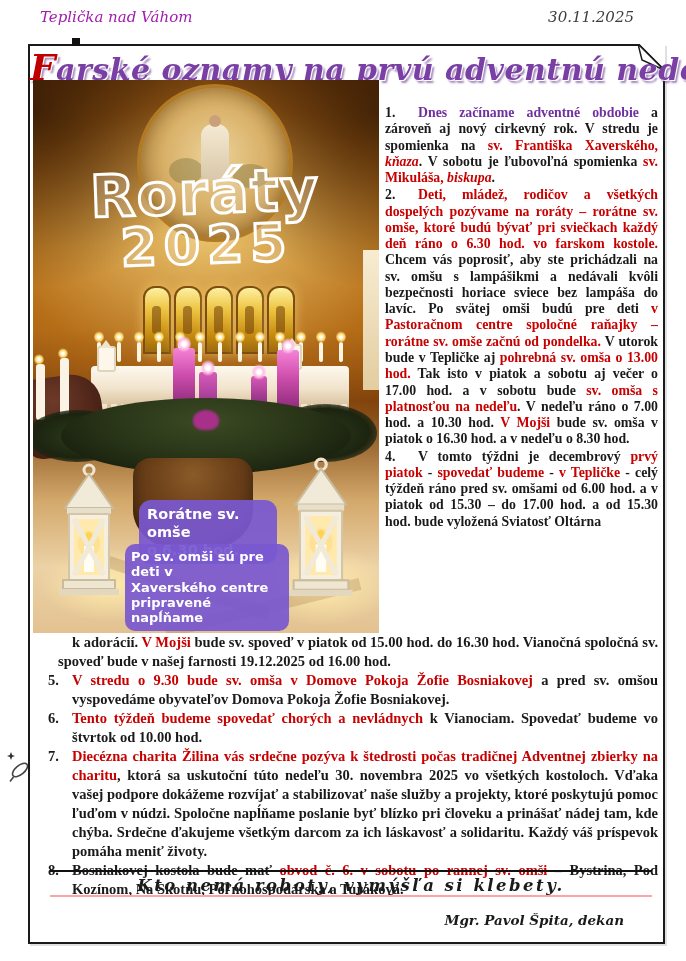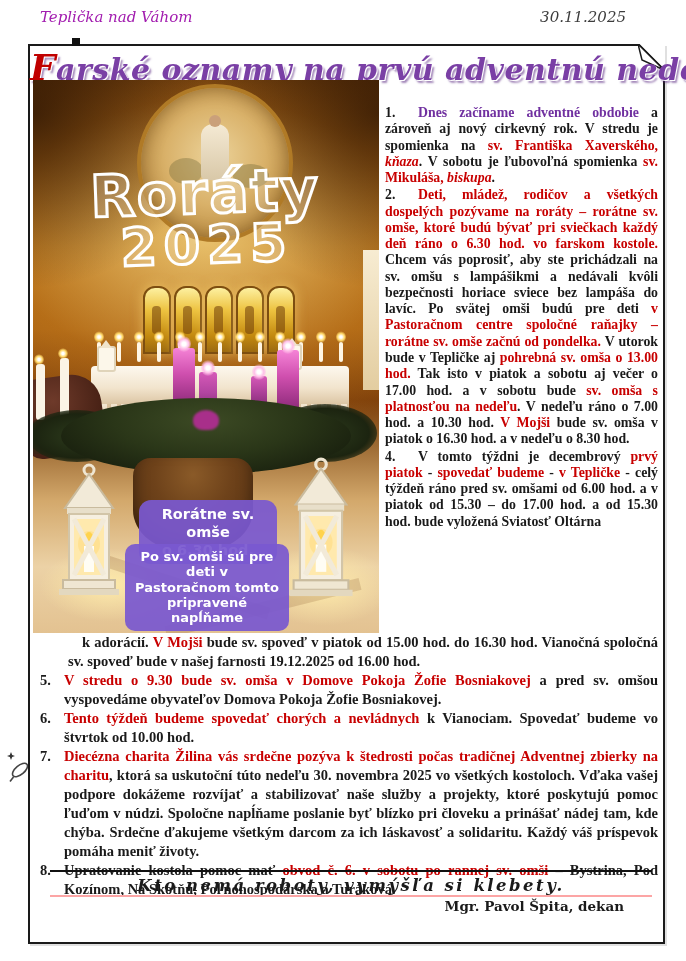--- a/index.html
+++ b/index.html
@@ -1,21 +1,21 @@
 <!DOCTYPE html>
 <html><head>
 <meta charset="utf-8">
 <style>
   html,body{margin:0;padding:0;background:#fff;}
   .page{position:relative;width:686px;height:961px;background:#fff;overflow:hidden;
         font-family:"Liberation Serif",serif;color:#1a1a1a;}
   
   .hdr-location{position:absolute;left:40px;top:8px;font-style:italic;font-size:15px;color:#a21caf;
                 font-family:"DejaVu Serif",serif;}
-  .hdr-date{position:absolute;right:60px;top:8px;font-style:italic;font-size:15px;color:#3d3d3d;
+  .hdr-date{position:absolute;right:52px;top:8px;font-style:italic;font-size:15px;color:#3d3d3d;
             font-family:"DejaVu Serif",serif;}
   
   .pen-icon{position:absolute;left:5px;top:750px;width:26px;height:36px;}
   
   .frame{position:absolute;left:28px;top:44px;width:637px;height:900px;box-sizing:border-box;
          border:2px solid #1a1a1a;background:#fff;box-shadow:2px 2px 0 rgba(0,0,0,.12);}
   .anchor{position:absolute;left:42px;top:-8px;width:8px;height:8px;background:#111;}
   .fold{position:absolute;top:-2px;right:-2px;width:27px;height:27px;background:#fff;}
   .fold svg{display:block;width:27px;height:27px;}
   
@@ -91,46 +91,46 @@
   .wstand1{left:0px;top:340px;width:15px;height:34px;background:#3a2414;border-radius:3px;}
   .wstand2{left:24px;top:340px;width:15px;height:34px;background:#3a2414;border-radius:3px;}
   .glow-l{left:6px;top:468px;width:140px;height:74px;background:radial-gradient(ellipse,rgba(255,236,170,.95),rgba(255,200,90,0) 70%);}
   .glow-r{left:220px;top:466px;width:140px;height:80px;background:radial-gradient(ellipse,rgba(255,236,170,.95),rgba(255,200,90,0) 70%);}
   .sh1{left:60px;top:500px;width:180px;height:12px;background:rgba(130,80,40,.22);transform:rotate(18deg);}
   .sh2{left:130px;top:522px;width:200px;height:12px;background:rgba(130,80,40,.2);transform:rotate(-14deg);}
   .lantern{width:72px;height:150px;}
   .lantern svg{display:block;width:100%;height:100%;}
   .lantern-left{left:20px;top:382px;}
   .lantern-right{left:250px;top:376px;width:76px;height:158px;}
-  .badge{background:rgba(122,88,208,.93);color:#fff;text-align:center;border-radius:12px;
+  .badge{background:rgba(122,88,208,.93);color:#fff;border-radius:12px;
     font-family:"DejaVu Sans",sans-serif;font-weight:bold;}
   .badge div{position:static;}
   .badge1{left:106px;top:420px;width:122px;padding:5px 8px;font-size:14.5px;line-height:1.25;}
   .badge2{left:92px;top:464px;width:152px;padding:5px 6px;font-size:13px;line-height:1.18;border-radius:10px;}
   
   .run-black{color:#1a1a1a;} .run-red{color:#c80000;} .run-purple{color:#7030a0;}
   .run-redItalic{color:#c80000;font-style:italic;}
   .col{position:absolute;left:355px;top:33px;width:273px;font-size:13.8px;line-height:1.18;
        font-weight:bold;text-align:justify;margin-top:26px;}
   .col-item{margin:0 0 1px 0;}
   .num{display:inline-block;width:33px;}
   .bottom{position:absolute;left:10px;top:587px;width:618px;font-size:14.5px;line-height:1.31;
           font-weight:bold;text-align:justify;}
-  .cont{margin-left:28px;text-indent:14px;}
-  .full-item{margin-left:0;padding-left:24px;text-indent:-24px;}
+  .cont{margin-left:18px;text-indent:14px;}
+  .full-item{margin-left:8px;padding-left:24px;text-indent:-24px;}
   .fnum{display:inline-block;width:24px;text-indent:0;}
   
   .pfooter{position:absolute;left:20px;top:824px;width:602px;font-family:"DejaVu Serif",serif;}
   .f-top{border-top:2px solid #111;}
   .proverb{text-align:center;font-style:italic;font-weight:bold;font-size:16.5px;letter-spacing:2.5px;
            padding-top:4px;}
   .attribution{text-align:right;padding-right:78px;font-style:italic;font-weight:bold;font-size:13px;
                letter-spacing:1px;line-height:1.05;}
   .f-mid{border-bottom:2px solid #fca5a5;}
-  .signature{text-align:right;padding-right:28px;font-weight:bold;font-size:13.5px;margin-top:1px;}
+  .signature{text-align:right;padding-right:28px;font-style:italic;font-weight:bold;font-size:13.5px;margin-top:15px;}
 </style>
 </head>
 <body>
 
 <div class="page">
 
   <div class="hdr-location">Teplička nad Váhom</div>
   <div class="hdr-date">30.11.2025</div>
 
   <div class="pen-icon">
@@ -248,37 +248,37 @@
           <rect x="10" y="118" width="52" height="9" fill="#efe6d2" stroke="#c9bb9e" stroke-width="2"></rect>
           <rect x="6" y="127" width="60" height="6" fill="#e3d8bf"></rect>
         </svg>
       </div>
       <div class="badge badge1">
         <div>Rorátne sv. omše</div>
         <div>o 6.30 hod.</div>
       </div>
       <div class="badge badge2">
         <div>Po sv. omši sú pre deti v</div>
-        <div>Pastoračnom tomto</div>
+        <div>Xaverského centre</div>
         <div>pripravené napĺňame</div>
       </div>
     </div>
 
     <div class="col">
       <div class="col-item"><span class="num">1.</span><span><span class="run-purple">Dnes začíname adventné obdobie</span><span class="run-black"> a zároveň aj nový cirkevný rok. V stredu je spomienka na </span><span class="run-red">sv. Františka Xaverského,</span><span class="run-black"> </span><span class="run-redItalic">kňaza</span><span class="run-black">. V sobotu je ľubovoľná spomienka </span><span class="run-red">sv. Mikuláša,</span><span class="run-black"> </span><span class="run-redItalic">biskupa</span><span class="run-black">.</span></span></div>
       <div class="col-item"><span class="num">2.</span><span><span class="run-red">Deti, mládež, rodičov a všetkých dospelých pozývame na roráty – rorátne sv. omše, ktoré budú bývať pri sviečkach každý deň ráno o 6.30 hod. vo farskom kostole.</span><span class="run-black"> Chcem vás poprosiť, aby ste prichádzali na sv. omšu s lampášikmi a nedávali kvôli bezpečnosti horiace sviece bez lampáša do lavíc. Po svätej omši budú pre deti </span><span class="run-red">v Pastoračnom centre spoločné raňajky – rorátne sv. omše začnú od pondelka.</span><span class="run-black"> V utorok bude v Tepličke aj </span><span class="run-red">pohrebná sv. omša o 13.00 hod.</span><span class="run-black"> Tak isto v piatok a sobotu aj večer o 17.00 hod.  a v sobotu bude </span><span class="run-red">sv. omša s platnosťou na nedeľu</span><span class="run-black">. V nedeľu ráno o 7.00 hod. a 10.30 hod. </span><span class="run-red">V Mojši</span><span class="run-black"> bude sv. omša v piatok  o 16.30 hod. a v nedeľu o 8.30 hod.</span></span></div>
       <div class="col-item"><span class="num">4.</span><span><span class="run-black">V tomto týždni je decembrový </span><span class="run-red">prvý piatok</span><span class="run-black"> - </span><span class="run-red">spovedať budeme</span><span class="run-black"> - </span><span class="run-red">v Tepličke</span><span class="run-black"> - celý týždeň ráno pred sv. omšami od 6.00 hod. a v piatok od 15.30 – do 17.00 hod. a od 15.30 hod. bude vyložená Sviatosť Oltárna</span></span></div>
     </div>
 
     <div class="bottom">
       <div class="cont"><span class="run-black">k adorácií. </span><span class="run-red">V Mojši</span><span class="run-black"> bude sv. spoveď v piatok od 15.00 hod. do 16.30 hod. Vianočná spoločná sv. spoveď bude v našej farnosti 19.12.2025 od 16.00 hod.</span></div>
       <div class="full-item"><span class="fnum">5.</span><span><span class="run-red">V stredu o 9.30 bude sv. omša v Domove Pokoja Žofie Bosniakovej</span><span class="run-black"> a pred sv. omšou vyspovedáme obyvateľov Domova Pokoja Žofie Bosniakovej.</span></span></div>
       <div class="full-item"><span class="fnum">6.</span><span><span class="run-red">Tento týždeň budeme spovedať chorých a nevládnych</span><span class="run-black"> k Vianociam. Spovedať budeme vo štvrtok od 10.00 hod.</span></span></div>
       <div class="full-item"><span class="fnum">7.</span><span><span class="run-red">Diecézna charita Žilina vás srdečne pozýva k štedrosti počas tradičnej Adventnej zbierky na charitu</span><span class="run-black">, ktorá sa uskutoční túto nedeľu 30. novembra 2025 vo všetkých kostoloch. Vďaka vašej podpore dokážeme rozvíjať a stabilizovať naše služby a projekty, ktoré poskytujú pomoc ľuďom v núdzi. Spoločne napĺňame poslanie byť blízko pri človeku a prinášať nádej tam, kde chýba. Srdečne ďakujeme všetkým darcom za ich láskavosť a solidaritu. Každý váš príspevok pomáha meniť životy.</span></span></div>
-      <div class="full-item"><span class="fnum">8.</span><span><span class="run-black">Upratovanie kostola pomoc mať </span><span class="run-red">obvod č. 6. v sobotu po rannej sv. omši</span><span class="run-black"> – Bystrina, Pod Kozínom, Na Skotňu, Poľnohospodárska a Turáková.</span></span></div>
+      <div class="full-item"><span class="fnum">8.</span><span><span class="run-black">Bosniakovej kostola bude mať </span><span class="run-red">obvod č. 6. v sobotu po rannej sv. omši</span><span class="run-black"> – Bystrina, Pod Kozínom, Na Skotňu, Poľnohospodárska a Turáková.</span></span></div>
     </div>
 
     <div class="pfooter">
       <div class="f-top"></div>
       <div class="f-mid">
         <div class="proverb">Kto nemá roboty, vymýšľa si klebety.</div>
       </div>
       <div class="signature">Mgr. Pavol Špita, dekan</div>
     </div>
   </div>

